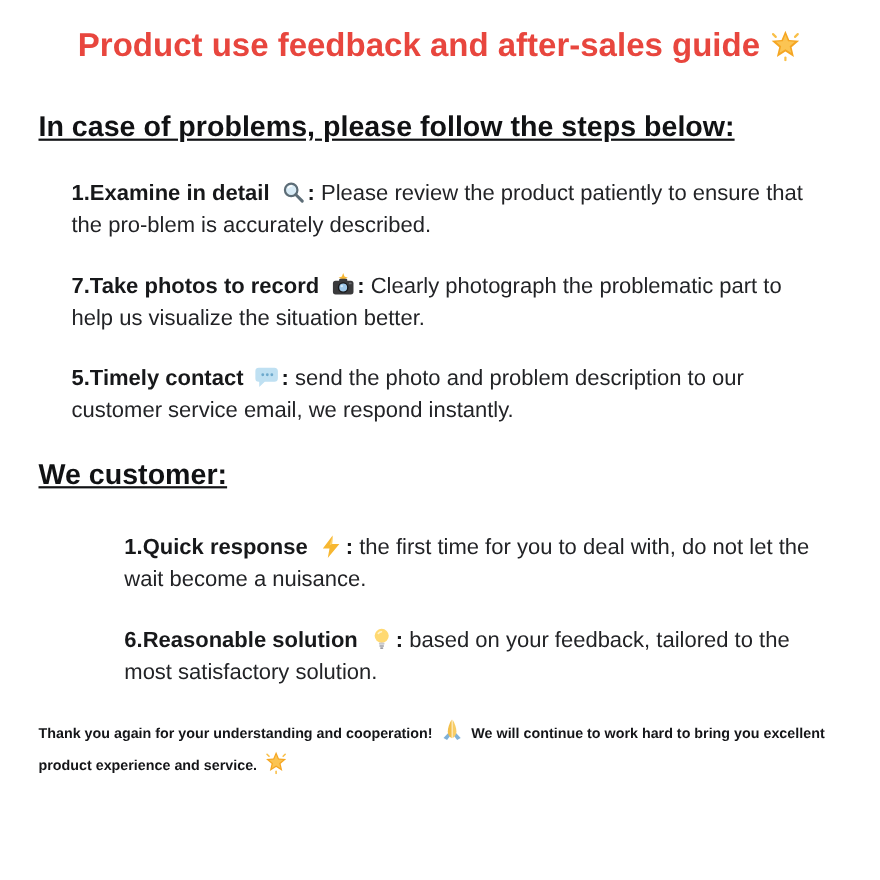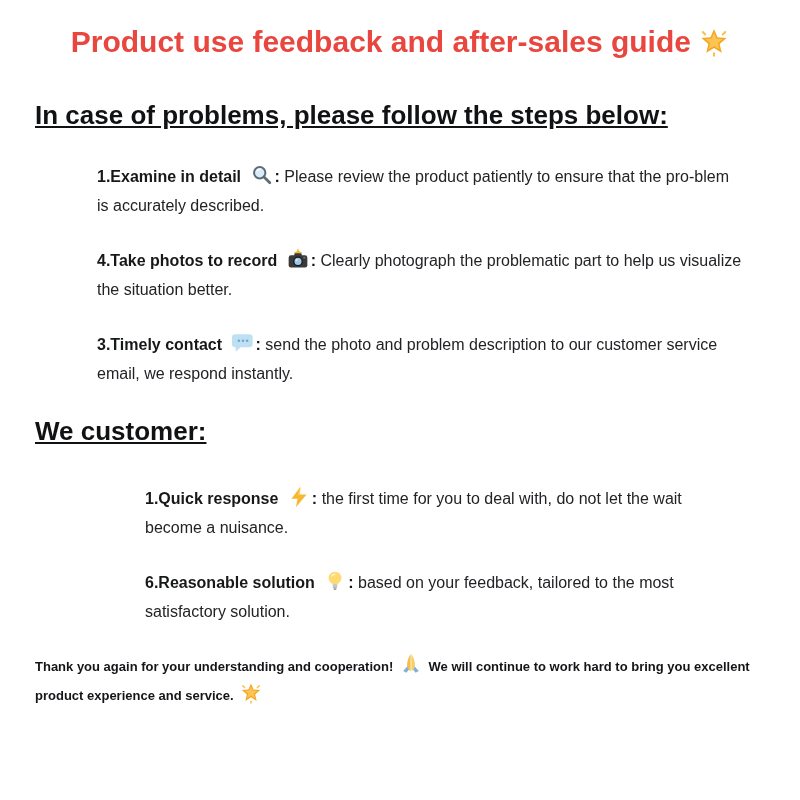--- a/index.html
+++ b/index.html
@@ -29,22 +29,22 @@
     line-height:34px;
     font-weight:bold;
     color:#111214;
     text-decoration:underline;
   }
   .section-heading.promise { margin-top:18px; }
 
   .steps { margin-top:30px; }
   .steps.promises { margin-top:36px;padding-left:48px; }
   .step {
-    margin:0 58px 26px 97px;
-    font-size:16px;
+    margin:0 58px 26px 65px;
+    font-size:20px;
     line-height:29px;
     color:#222326;
   }
   .step .b { font-weight:bold; color:#17181a; }
   .emoji { display:inline-block; }
   .step .emoji svg { width:22px; height:22px; vertical-align:-4px; margin:0 2px 0 5px; }
 
   .closing {
     margin:22px 45px 0 35px;
     font-size:13px;
@@ -78,33 +78,33 @@
     <p class="step">
       <span class="b">1.Examine in detail</span>
       <span class="emoji"><svg viewBox="0 0 24 24">
             <circle cx="9.5" cy="9.5" r="6.2" fill="#d9ecf7" stroke="#5d6d77" stroke-width="2.2"></circle>
             <path d="M6.6 7.2 a4 4 0 0 1 3.4-1.6" stroke="#ffffff" stroke-width="1.6" fill="none" stroke-linecap="round"></path>
             <line x1="14.2" y1="14.2" x2="20.5" y2="20.5" stroke="#5d6d77" stroke-width="3" stroke-linecap="round"></line>
           </svg></span><span class="b">:</span>
       <span>Please review the product patiently to ensure that the pro-blem is accurately described.</span>
     </p>
     <p class="step">
-      <span class="b">4.Take photos to record</span>
+      <span class="b">7.Take photos to record</span>
       <span class="emoji"><svg viewBox="0 0 24 24">
             <polygon points="12,0.3 13.3,3.6 16.6,4.9 13.3,6.2 12,9.5 10.7,6.2 7.4,4.9 10.7,3.6" fill="#f7b731"></polygon>
             <rect x="8" y="5.8" width="8" height="3.4" rx="1.1" fill="#3a3a3c"></rect>
             <rect x="1.8" y="8" width="20.4" height="13.4" rx="2.6" fill="#3a3a3c"></rect>
             <circle cx="12" cy="14.6" r="4.6" fill="#9ec7e8" stroke="#17181a" stroke-width="1.4"></circle>
             <circle cx="10.6" cy="13.2" r="1.2" fill="#d9ecf7"></circle>
             <rect x="17.6" y="9.6" width="2.8" height="1.8" rx="0.9" fill="#6b6b70"></rect>
           </svg></span><span class="b">:</span>
       <span>Clearly photograph the problematic part to help us visualize the situation better.</span>
     </p>
     <p class="step">
-      <span class="b">3.Timely contact</span>
+      <span class="b">5.Timely contact</span>
       <span class="emoji"><svg viewBox="0 0 24 24">
             <path d="M5 2.5 h14 a3.5 3.5 0 0 1 3.5 3.5 v7 a3.5 3.5 0 0 1 -3.5 3.5 h-9.5 l-5.5 5 v-5 h-0.5 a3.5 3.5 0 0 1 -3.5 -3.5 v-7 a3.5 3.5 0 0 1 3.5 -3.5 z" fill="#bfe0f2"></path>
             <circle cx="7.5" cy="9.5" r="1.4" fill="#6da9cc"></circle>
             <circle cx="12" cy="9.5" r="1.4" fill="#6da9cc"></circle>
             <circle cx="16.5" cy="9.5" r="1.4" fill="#6da9cc"></circle>
           </svg></span><span class="b">:</span>
       <span>send the photo and problem description to our customer service email, we respond instantly.</span>
     </p>
   </div>
 

